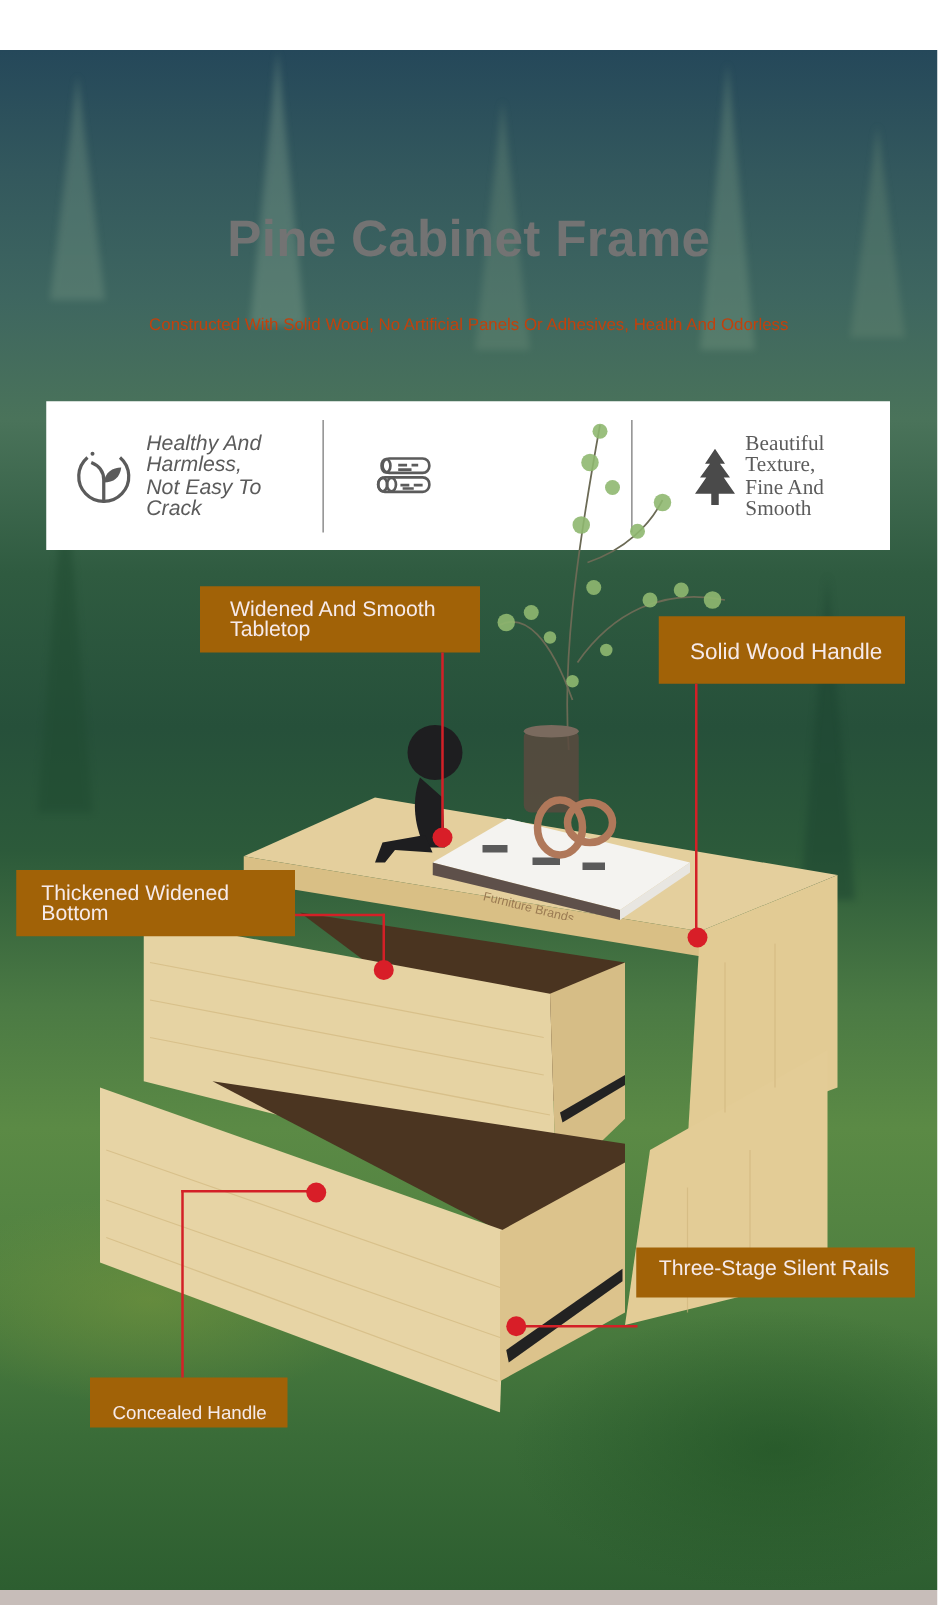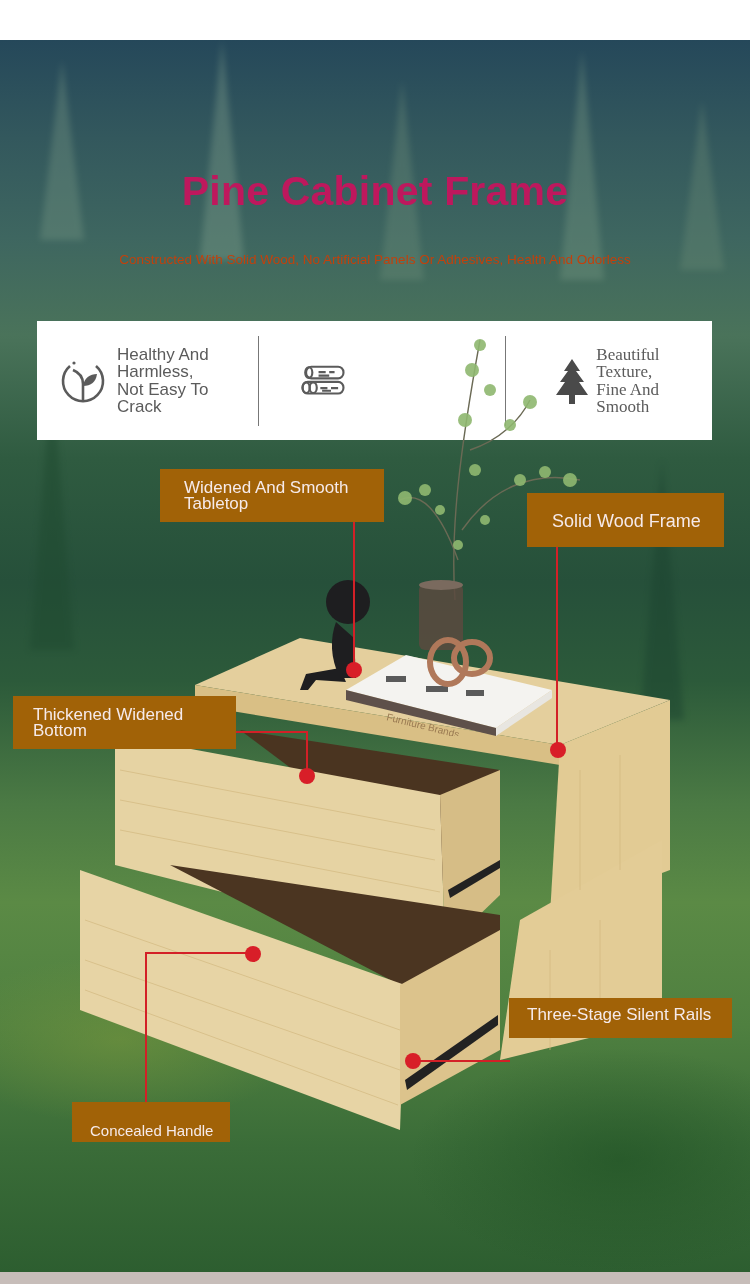--- a/index.html
+++ b/index.html
@@ -16,21 +16,21 @@
       radial-gradient(ellipse 300px 160px at 620px 1120px, rgba(30,80,35,0.6), transparent 70%),
       linear-gradient(180deg,
         #25485a 0%, #33585d 8%, #3e6660 16%, #4a735a 24%,
         #2f5b40 34%, #26503a 44%, #2c5a3a 52%,
         #4b7a44 62%, #5b8a45 70%, #4f8040 80%, #3a6c38 90%, #2d5e30 100%);
   }
   .tree { position: absolute; width: 0; height: 0; border-left: 22px solid transparent; border-right: 22px solid transparent; opacity: .35; filter: blur(3px); }
 
   .title {
     position: absolute; top: 168px; left: 0; width: 750px; text-align: center;
-    font-size: 41px; font-weight: bold; color: #be185d; letter-spacing: 0.2px;
+    font-size: 41px; font-weight: bold; color: #737373; letter-spacing: 0.2px;
   }
   .subtitle {
     position: absolute; top: 252px; left: 0; width: 750px; text-align: center;
     font-size: 13.5px; color: #c2410c;
   }
 
   .feature-bar {
     position: absolute; left: 37px; top: 321px; width: 675px; height: 119px;
     background: #ffffff; display: flex; align-items: center;
   }
@@ -69,21 +69,21 @@
 <div class="feature-bar">
   <div class="feature" style="width:221px;padding-left:22px;">
     <span class="icon">
       <svg width="46" height="50" viewBox="0 0 46 50">
         <path d="M10 10 A20 20 0 1 0 36 10" fill="none" stroke="#5b5b5b" stroke-width="2.6"></path>
         <circle cx="14" cy="7" r="1.6" fill="#5b5b5b"></circle>
         <path d="M23 46 V28 C23 20 18 16 13 14" fill="none" stroke="#5b5b5b" stroke-width="2.6"></path>
         <path d="M23 30 C24 22 30 18 37 18 C36 26 31 30 23 30 Z" fill="#5b5b5b"></path>
       </svg>
     </span>
-    <span class="label" style="margin-left:10px;width:92px;">Healthy And Harmless, Not Easy To Crack</span>
+    <span class="label" style="margin-left:10px;width:92px;font-style:italic;">Healthy And Harmless, Not Easy To Crack</span>
   </div>
   <div class="divider"></div>
   <div class="feature" style="width:247px;padding-left:40px;">
     <span class="icon">
       <svg width="54" height="40" viewBox="0 0 54 40">
         <g fill="none" stroke="#5b5b5b" stroke-width="2.4">
           <rect x="8" y="4" width="42" height="13" rx="6"></rect>
           <ellipse cx="11" cy="10.5" rx="4" ry="6"></ellipse>
           <rect x="4" y="21" width="46" height="13" rx="6"></rect>
           <ellipse cx="8" cy="27.5" rx="4" ry="6"></ellipse>
@@ -200,21 +200,21 @@
   </svg>
 </div>
 
 <div class="callout" style="left:160px;top:469px;width:224px;height:53px;">
   <span>Widened And Smooth Tabletop</span>
 </div>
 <div class="leader" style="left:353px;top:522px;width:2px;height:145px;"></div>
 <div class="dot" style="left:346px;top:662px;"></div>
 
 <div class="callout" style="left:527px;top:493px;width:197px;height:54px;padding:20px 0 0 25px;font-size:18px;">
-  <span>Solid Wood Frame</span>
+  <span>Solid Wood Handle</span>
 </div>
 <div class="leader" style="left:556px;top:547px;width:2px;height:200px;"></div>
 <div class="dot" style="left:550px;top:742px;"></div>
 
 <div class="callout" style="left:13px;top:696px;width:223px;height:53px;padding:11px 0 0 20px;">
   <span>Thickened Widened Bottom</span>
 </div>
 <div class="leader" style="left:236px;top:731px;width:72px;height:2px;"></div>
 <div class="leader" style="left:306px;top:731px;width:2px;height:40px;"></div>
 <div class="dot" style="left:299px;top:768px;"></div>

